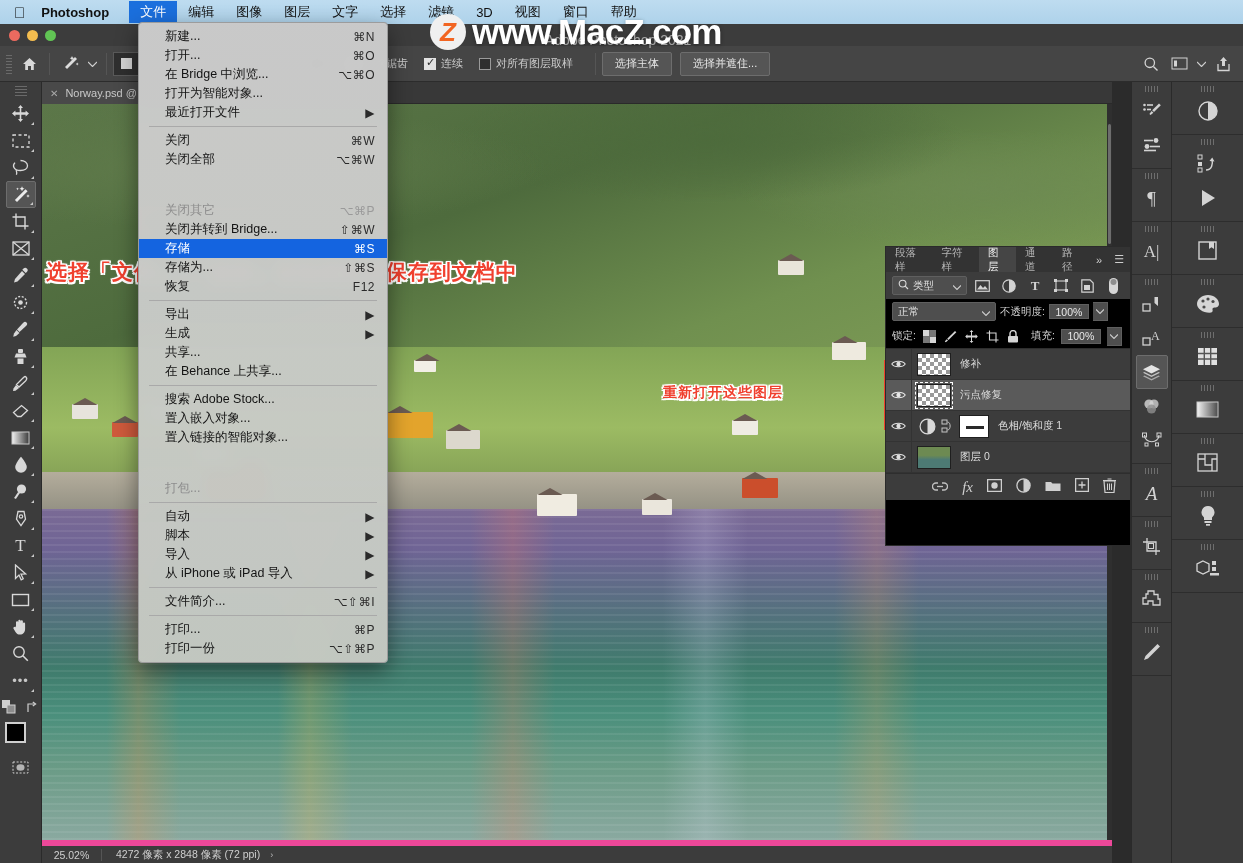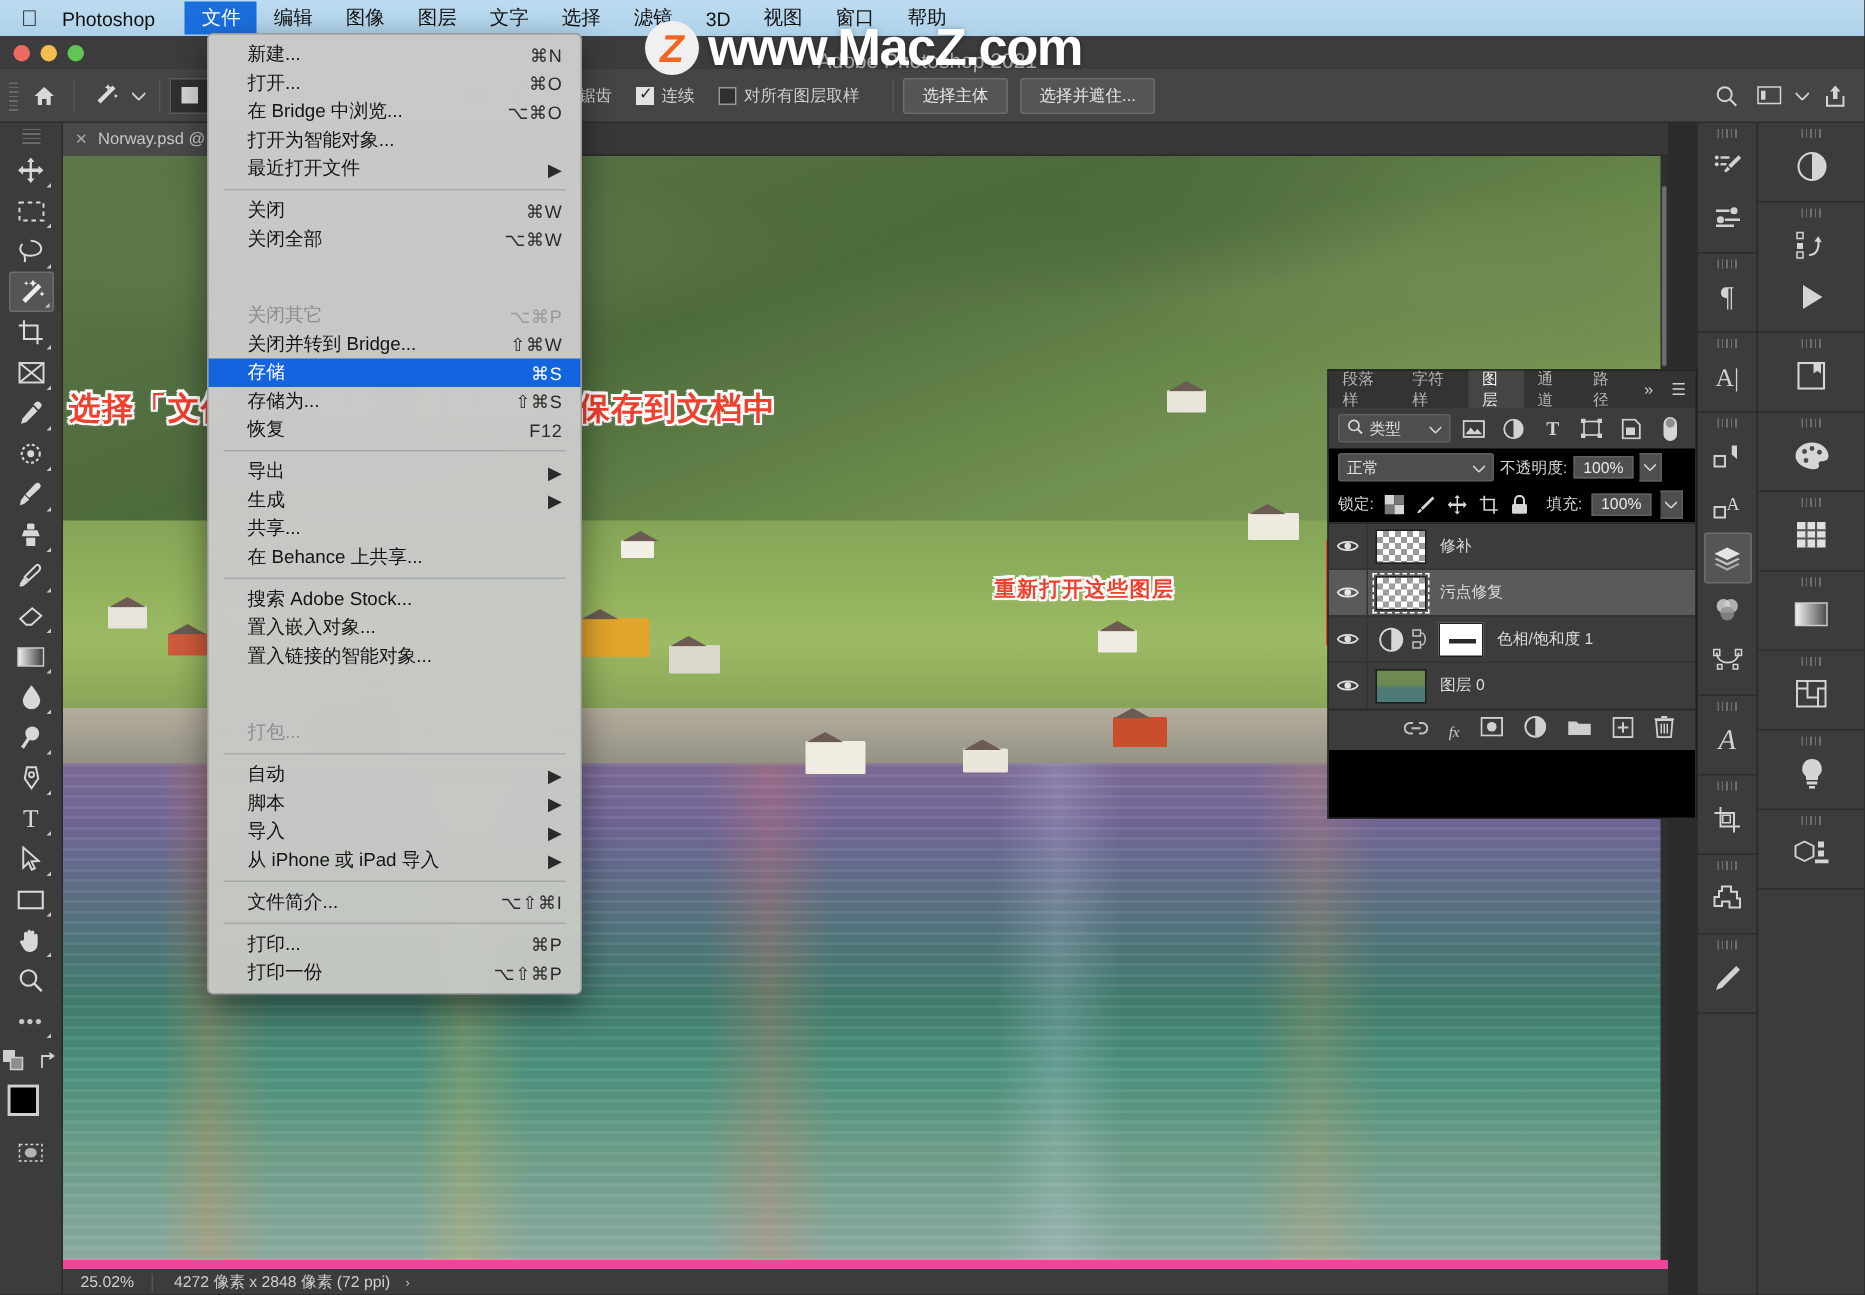--- a/index.html
+++ b/index.html
@@ -12,21 +12,21 @@
   #app { position: relative; width: 1243px; height: 863px; }
 
   
   .macbar {
     position: absolute; left: 0; top: 0; width: 1243px; height: 24px;
     background: linear-gradient(#bedcf0, #aed2ea);
     display: flex; align-items: center; padding-left: 14px; gap: 0;
     font-size: 13px; color: #111;
   }
   .macbar .apple { font-size: 15px; margin-right: 16px; line-height: 1; }
-  .macbar .appname { font-weight: normal; font-size: 13px; margin-right: 20px; }
+  .macbar .appname { font-weight: bold; font-size: 13px; margin-right: 20px; }
   .macbar .mi { padding: 2px 11px; font-size: 13px; }
   .macbar .mi.active { background: #1b6fdd; color: #fff; }
 
   
   .ps-title {
     position: absolute; left: 0; top: 24px; width: 1243px; height: 22px;
     background: #3c3c3c;
   }
   .traffic { position: absolute; left: 9px; top: 6px; display: flex; gap: 7px; }
   .traffic i { width: 11px; height: 11px; border-radius: 50%; display: block; }
@@ -1100,21 +1100,21 @@
 
     <div class="lbtns">
       <span>
         <svg width="16" height="11" viewBox="0 0 16 11">
             <path d="M6 2 H4 a3.5 3.5 0 000 7 H6" stroke="#c2c2c2" fill="none" stroke-width="1.3"></path>
             <path d="M10 2 H12 a3.5 3.5 0 010 7 H10" stroke="#c2c2c2" fill="none" stroke-width="1.3"></path>
             <path d="M5 5.5 H11" stroke="#c2c2c2" stroke-width="1.3"></path>
           </svg>
       </span>
       <span>
-        <span style="font-family:'Liberation Serif',serif;font-style:italic;font-size:10px;color:#cfcfcf">fx</span>
+        <span style="font-family:'Liberation Serif',serif;font-style:italic;font-size:15px;color:#cfcfcf">fx</span>
       </span>
       <span>
         <svg width="15" height="13" viewBox="0 0 15 13">
             <rect x="0.6" y="0.6" width="13.8" height="11.8" stroke="#cfcfcf" fill="none" stroke-width="1.3"></rect>
             <circle cx="7.5" cy="6.5" r="3.2" fill="#cfcfcf"></circle>
           </svg>
       </span>
       <span>
         <svg width="15" height="15" viewBox="0 0 15 15">
             <circle cx="7.5" cy="7.5" r="6.6" stroke="#cfcfcf" fill="none" stroke-width="1.3"></circle>

